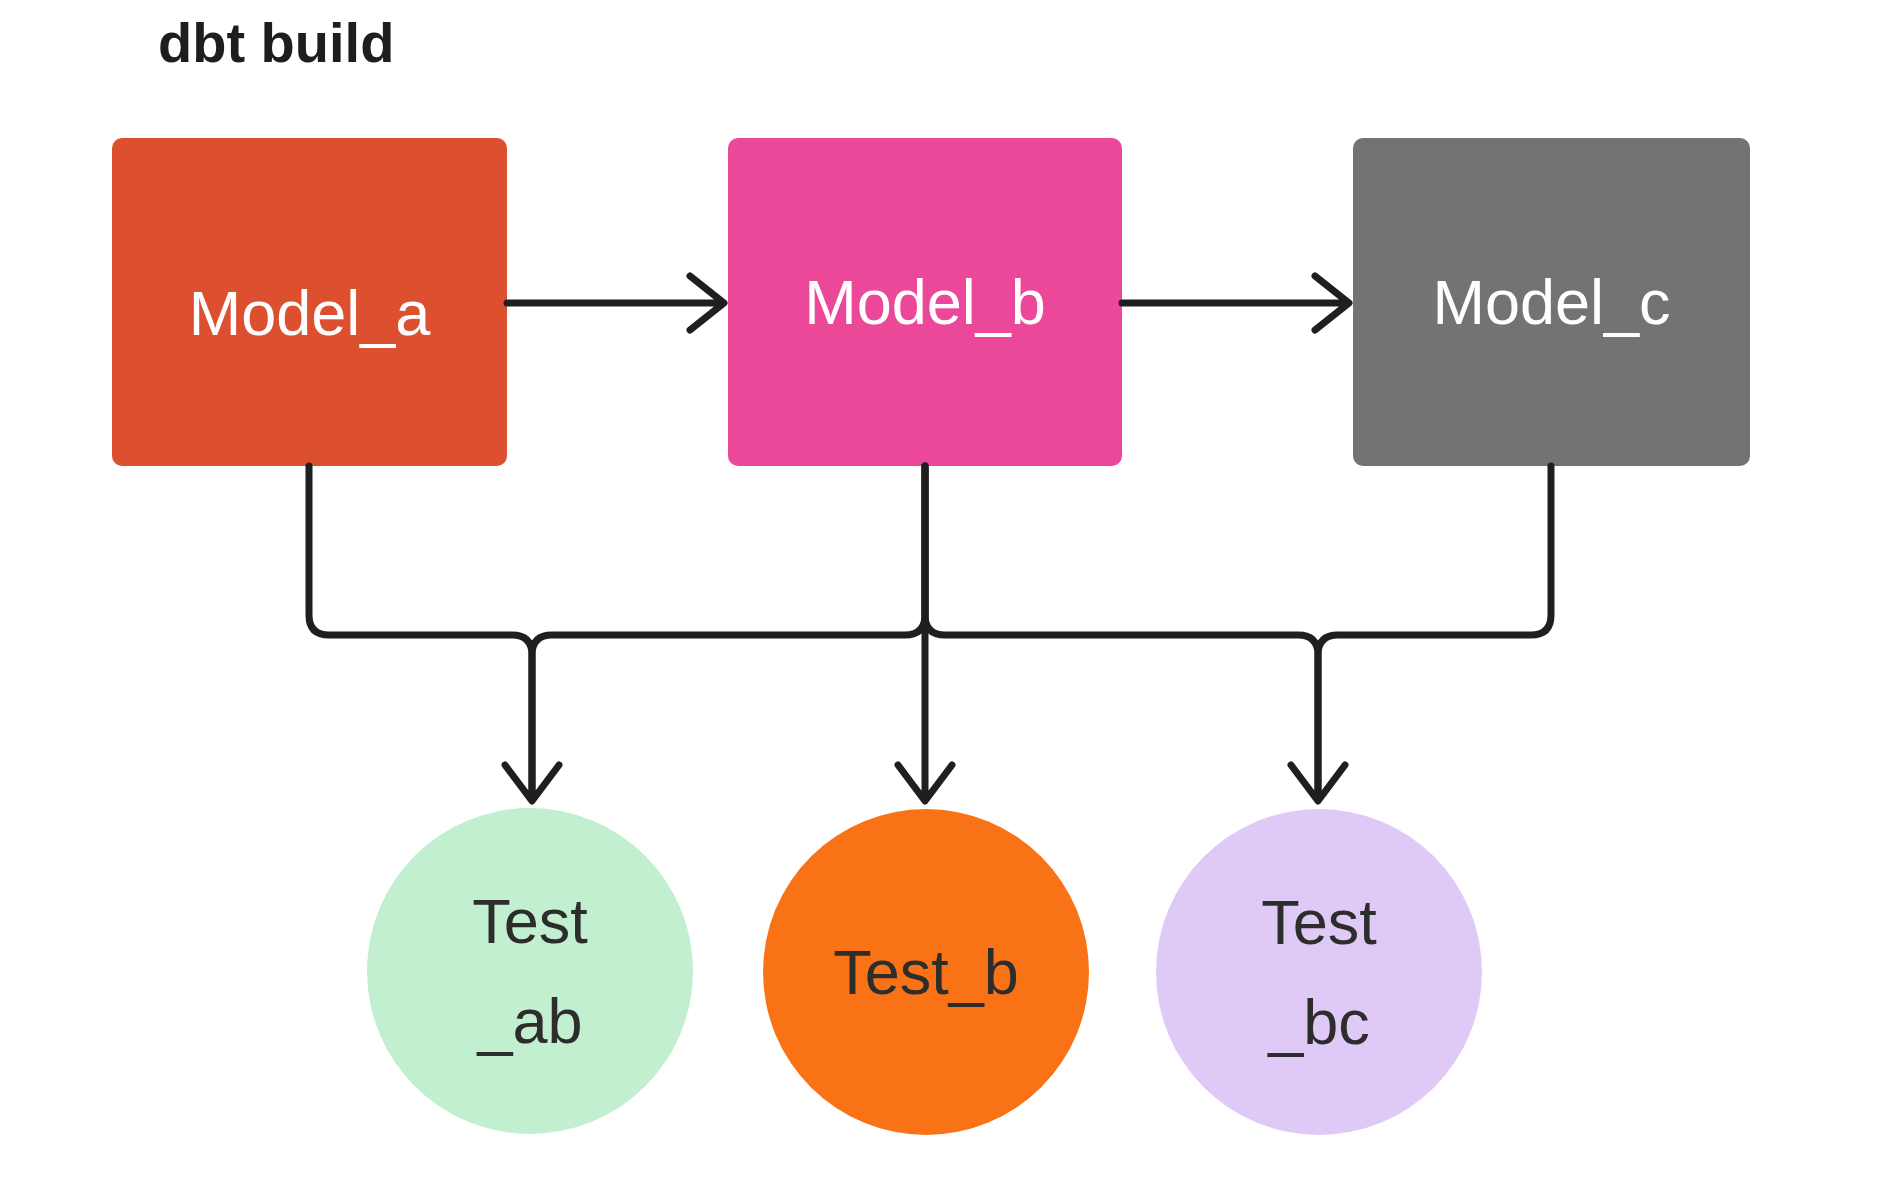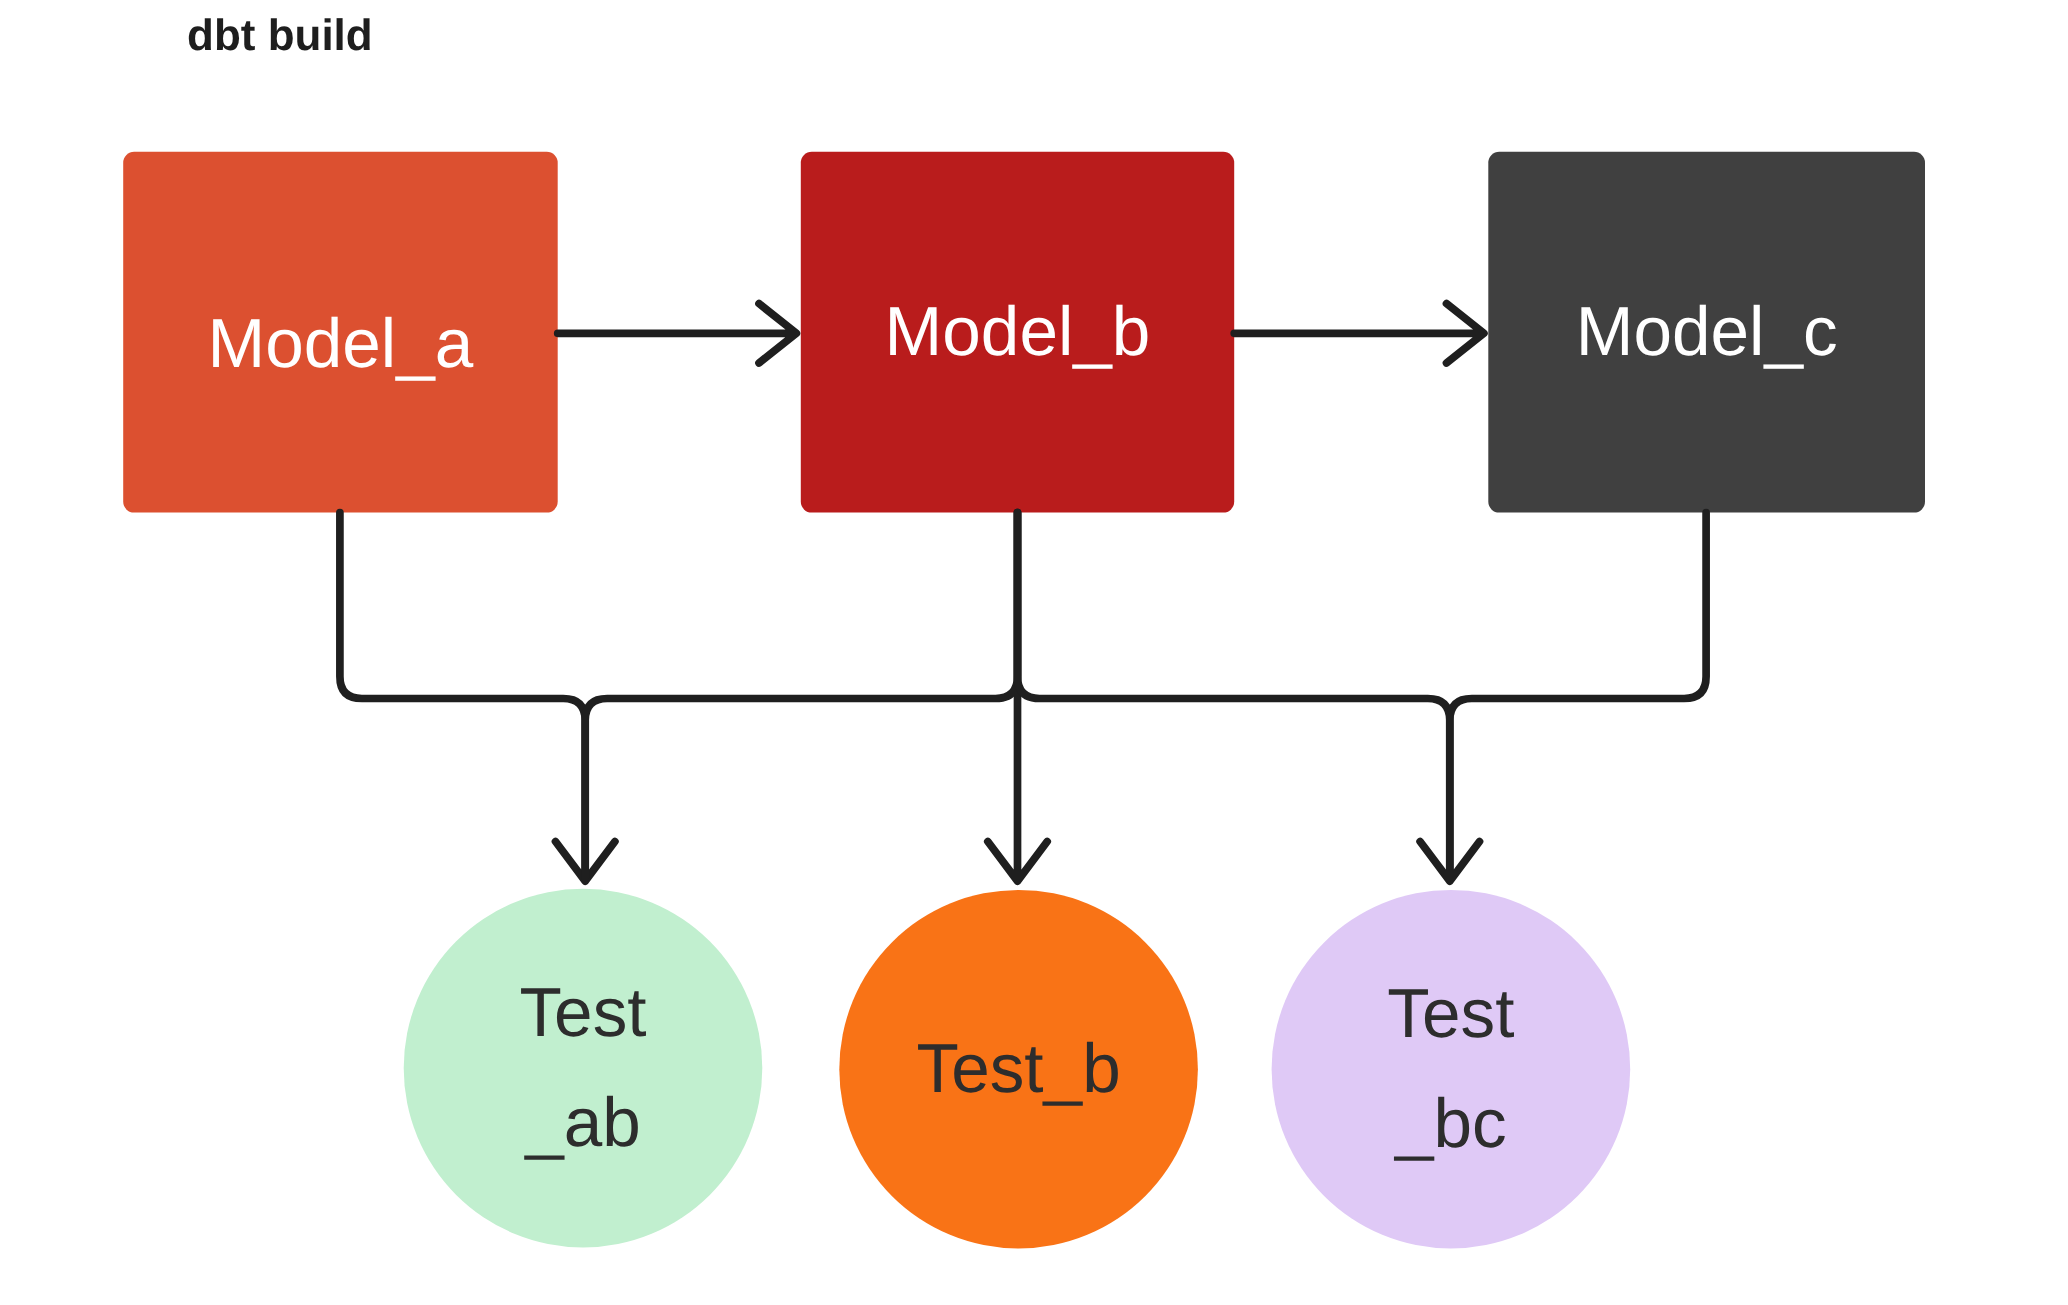--- a/index.html
+++ b/index.html
@@ -6,26 +6,25 @@
   .canvas{
     position:relative;
     width:1880px;height:1186px;
     background:#ffffff;
     font-family:"Liberation Sans", sans-serif;
     overflow:hidden;
   }
   .title{
     position:absolute;
     left:158px;top:10px;
-    font-size:40px;
+    font-size:56px;
     font-weight:600;
     color:#1e1e1e;
     letter-spacing:0px;
     white-space:nowrap;
-    margin-left:12px;
   }
   .model{
     position:absolute;
     top:138px;height:328px;
     border-radius:10px;
     display:flex;align-items:center;justify-content:center;
   }
   .model .model-label{
     font-size:63px;
     color:#ffffff;
@@ -64,24 +63,24 @@
 </head>
 <body>
 
 <div class="canvas">
 
   <div class="title">dbt build</div>
 
   <div class="model" id="model-a" style="background-color: rgb(220, 80, 48);">
     <span class="model-label" style="color: rgb(255, 255, 255); margin-top: 21px;">Model_a</span>
   </div>
-  <div class="model" id="model-b" style="background-color: #b91c1c;">
+  <div class="model" id="model-b" style="background-color: #ec4899;">
     <span class="model-label" style="color: rgb(255, 255, 255);">Model_b</span>
   </div>
-  <div class="model" id="model-c" style="background-color: #404040;">
+  <div class="model" id="model-c" style="background-color: #737373;">
     <span class="model-label" style="color: rgb(255, 255, 255);">Model_c</span>
   </div>
 
   <div class="test" id="test-ab" style="background-color: rgb(193, 239, 207);">
     <span class="test-label" style="color: rgb(45, 45, 45);">Test
 _ab</span>
   </div>
   <div class="test" id="test-b" style="background-color: #f97316;">
     <span class="test-label" style="color: rgb(45, 45, 45);">Test_b</span>
   </div>

